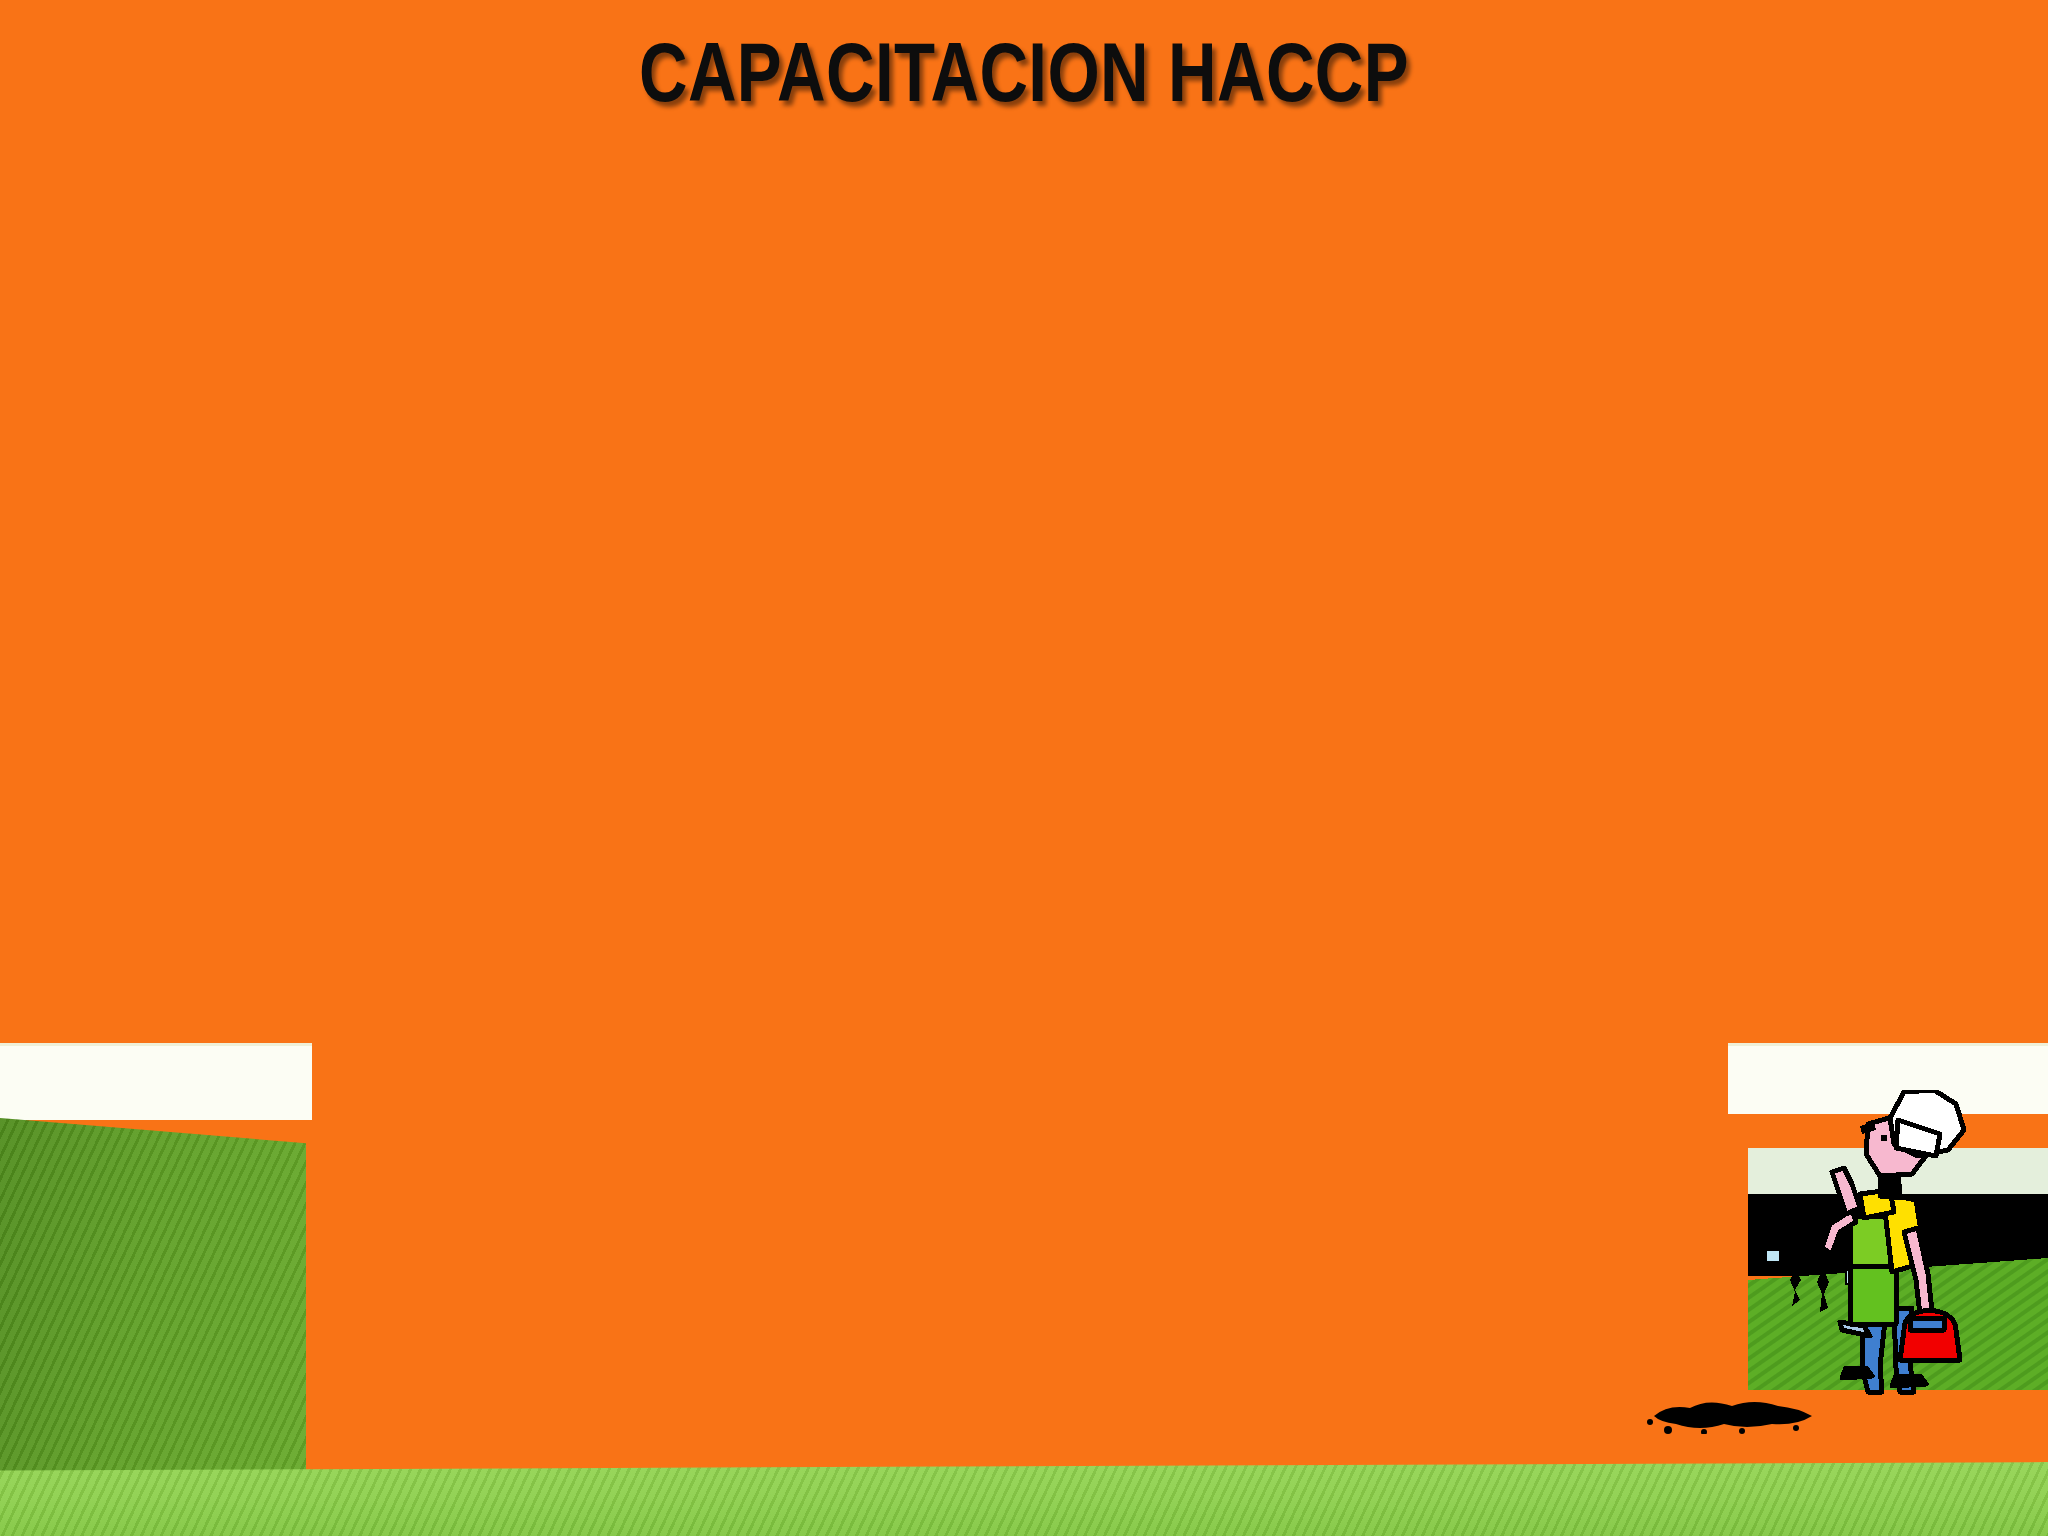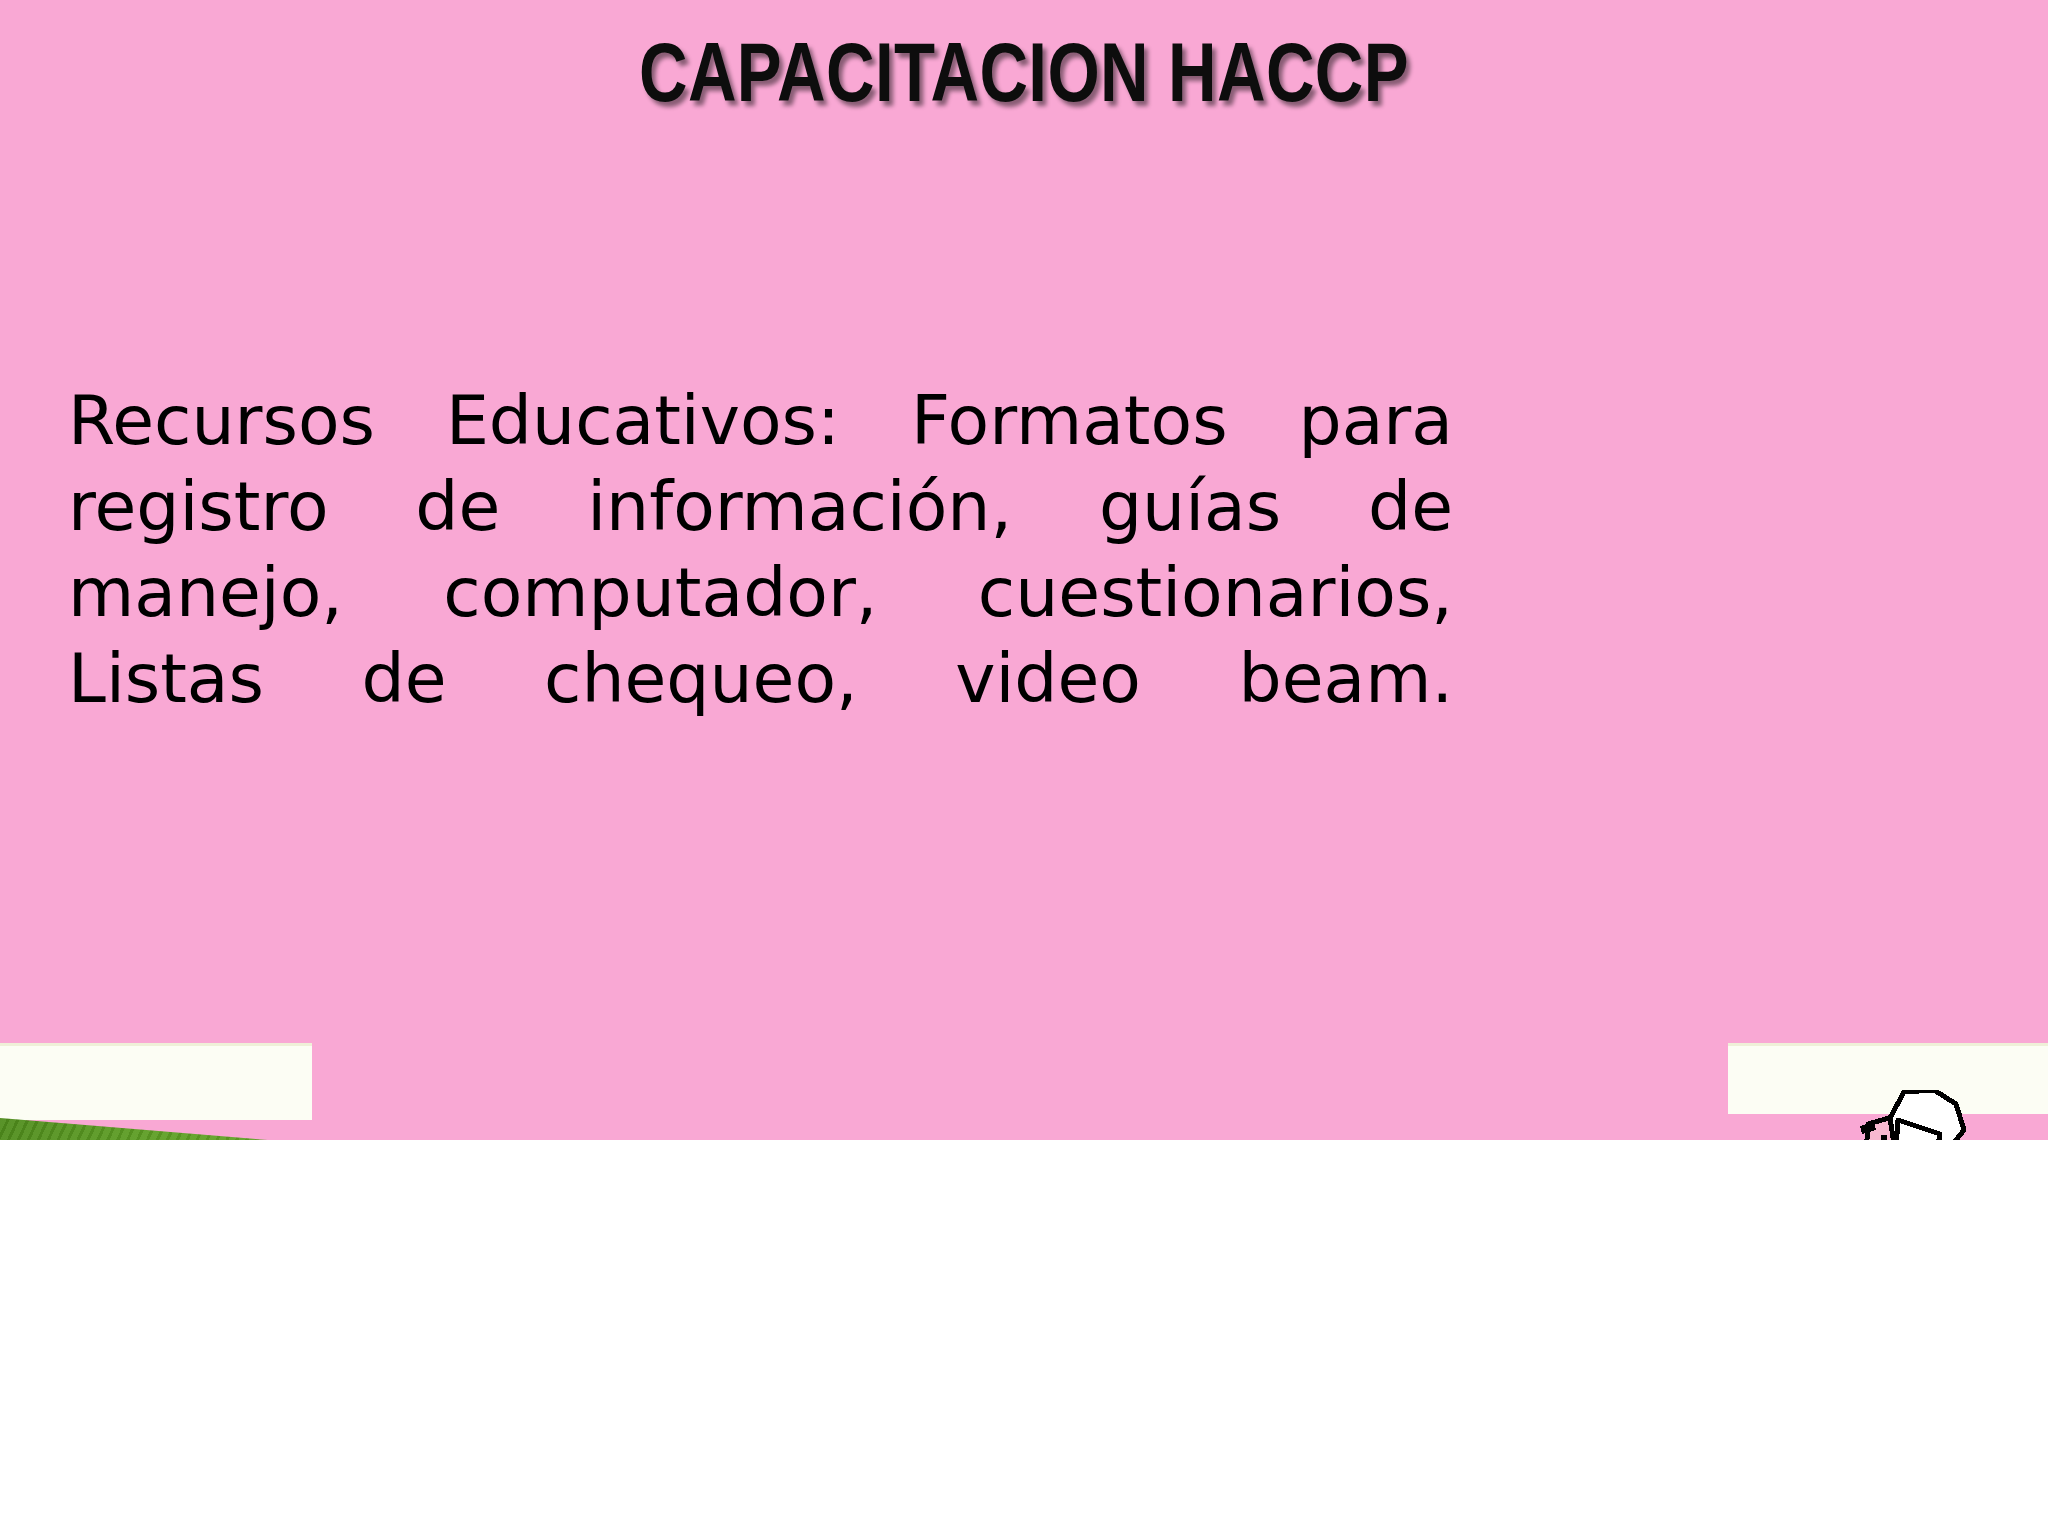--- a/index.html
+++ b/index.html
@@ -7,22 +7,22 @@
     margin: 0;
     padding: 0;
     background: #ffffff;
   }
   body {
     font-family: "DejaVu Sans", sans-serif;
   }
   #slide {
     position: relative;
     width: 2048px;
-    height: 1140px;
-    background: #f9a8d4;
+    height: 1536px;
+    background: #f97316;
     overflow: hidden;
   }
 
   
   #title {
     position: absolute;
     left: 0;
     top: 26px;
     width: 2048px;
     text-align: center;
@@ -134,21 +134,20 @@
   }
   .splatter svg { display:block; width:100%; height:100%; }
 </style>
 </head>
 <body>
 
 <div id="slide">
 
   <div id="title">CAPACITACION HACCP</div>
 
-  <div id="body-text">Recursos Educativos: Formatos para registro de información, guías de manejo, computador, cuestionarios, Listas de chequeo, video beam.</div>
 
   <div id="pale-panel-left" class="pale-panel"></div>
   <div id="pale-panel-right" class="pale-panel"></div>
   <div id="pale-rule-left" class="pale-rule"></div>
   <div id="pale-rule-right" class="pale-rule"></div>
 
   <div id="green-left-block"></div>
 
   <div id="chef-clipart">
     <svg viewBox="0 0 320 368" xmlns="http://www.w3.org/2000/svg" shape-rendering="crispEdges">

